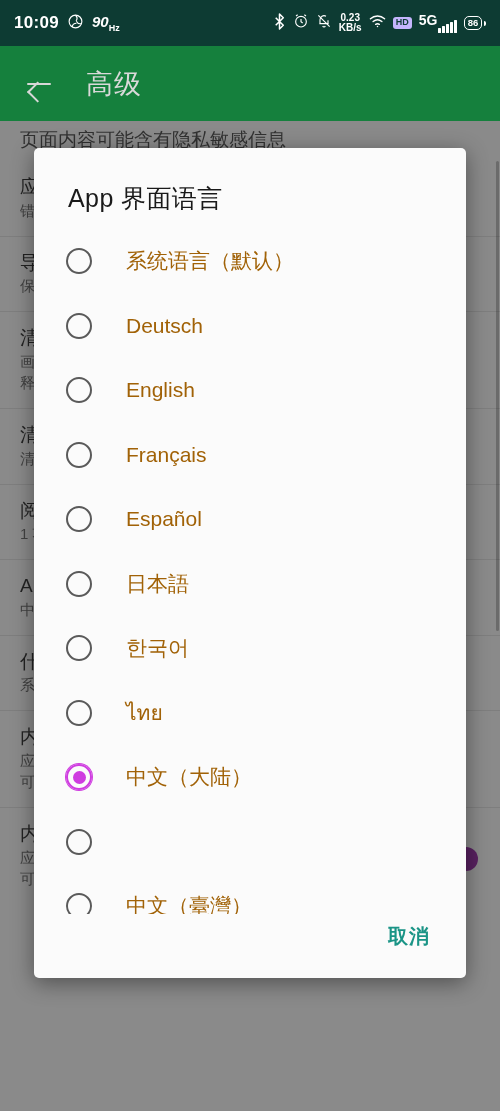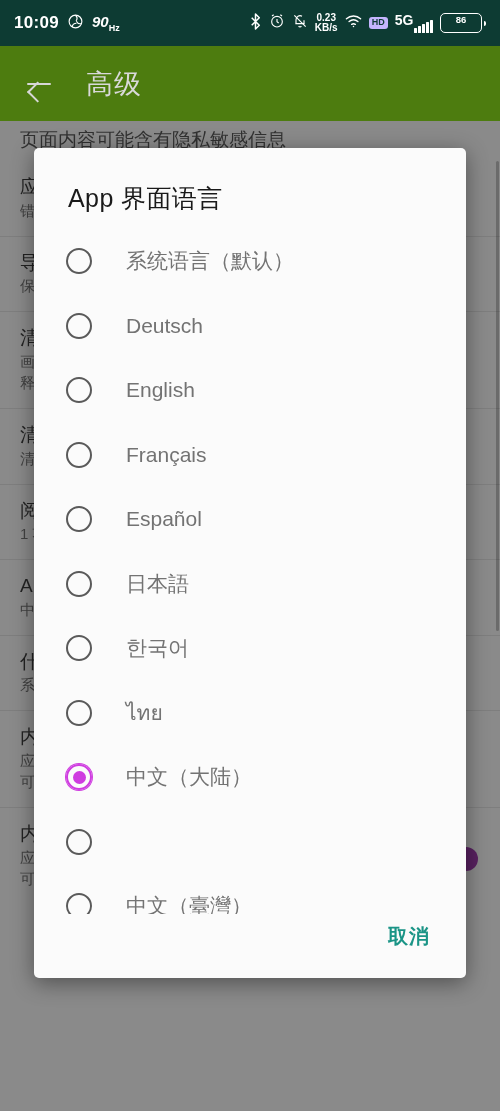--- a/index.html
+++ b/index.html
@@ -41,33 +41,33 @@
     background: #c4b5fd; border-radius: 3px;
     padding: 1px 3px; line-height: 1.05;
   }
   .sb-5g-wrap { display: flex; align-items: flex-end; gap: 1px; }
   .sb-5g { font-size: 14px; font-weight: 800; line-height: 1; margin-bottom: 6px; }
   .bars { display: flex; align-items: flex-end; gap: 1.5px; height: 13px; }
   .bars i { display: block; width: 2.5px; background: #fff; border-radius: .5px; }
   .bat {
     display: flex; align-items: flex-start;
     border: 1.6px solid #fff; border-radius: 5px;
-    padding: 0 15px; height: 20px;
+    padding: 0 3px; height: 14px;
     font-size: 9.5px; font-weight: 700; letter-spacing: -.2px;
   }
   .bat-tip {
     width: 2.5px; height: 5px; background: #fff;
     border-radius: 0 2px 2px 0; margin-left: 1.5px;
   }
 
   
   #appbar {
     position: absolute; top: 46px; left: 0;
     width: 500px; height: 75px;
-    background: #4d7c0f;
+    background: #15803d;
     display: flex; align-items: center;
     padding-left: 22px;
   }
   #back-arrow {
     width: 34px; height: 34px;
     position: relative; flex: none;
     cursor: pointer;
   }
   #back-arrow::before {
     content: ""; position: absolute;
@@ -181,21 +181,21 @@
     position: absolute;
     left: 50%; top: 50%;
     width: 13px; height: 13px;
     margin: -6.5px 0 0 -6.5px;
     border-radius: 50%;
     background: #cf3ce0;
   }
   .opt-label {
     margin-left: 34px;
     font-size: 21px;
-    color: #737373;
+    color: #a16207;
     white-space: nowrap;
   }
   #dialog-actions {
     display: flex; justify-content: flex-end;
     align-items: center;
     padding: 0 30px 20px;
     height: 64px;
   }
   #cancel-button {
     font-size: 20px;

